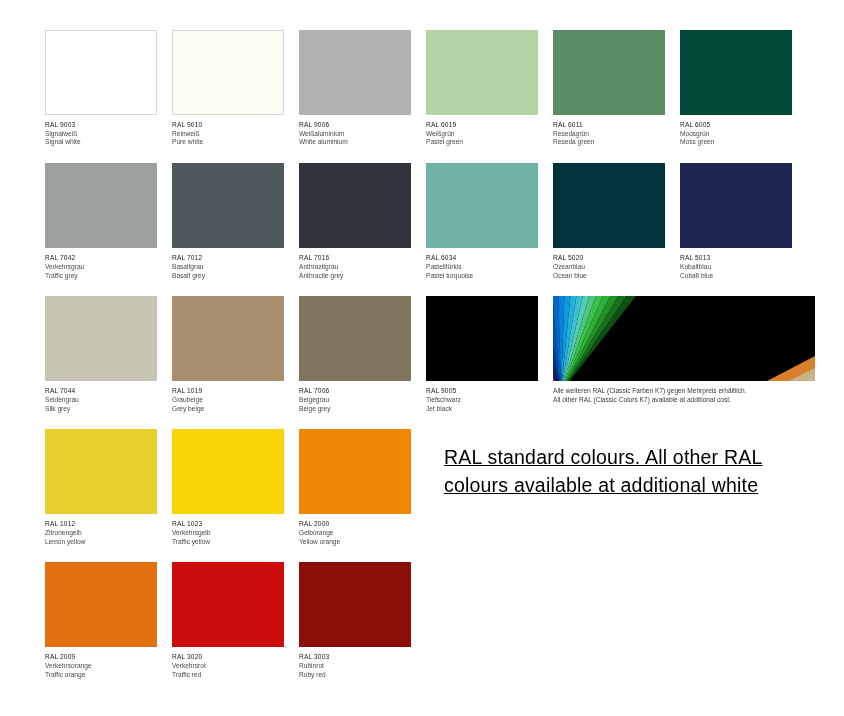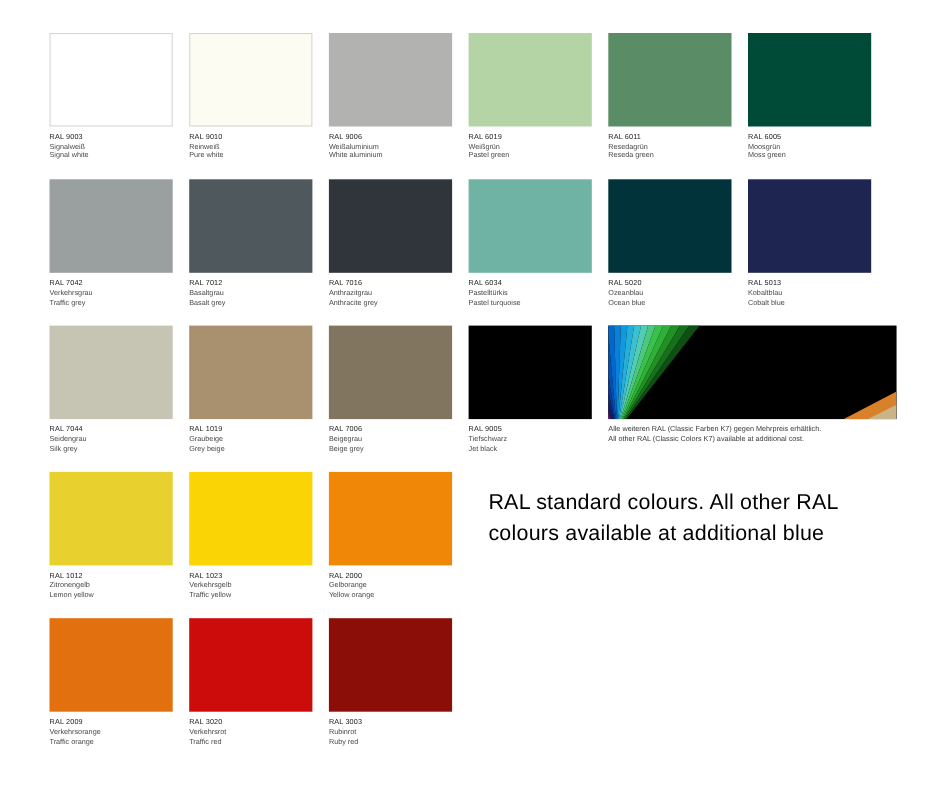--- a/index.html
+++ b/index.html
@@ -107,20 +107,21 @@
   
   .callout {
     position: absolute;
     left: 444px;
     top: 444px;
     width: 380px;
     font-size: 19.5px;
     line-height: 1.42;
     color: #000000;
     letter-spacing: .2px;
+    text-decoration: underline;
   }
   .callout .line { display: block; white-space: nowrap; }
 </style>
 </head>
 <body>
 
 <div id="sheet">
 
   <div class="grid">
       <div class="row">
@@ -354,16 +355,16 @@
             <div class="code">RAL 3003</div>
             <div class="de">Rubinrot</div>
             <div class="en">Ruby red</div>
           </div>
         </div>
       </div>
     </div>
 
   <div class="callout">
     <span class="line">RAL standard colours.  All other RAL</span>
-    <span class="line">colours available at additional blue</span>
+    <span class="line">colours available at additional white</span>
   </div>
 
 </div>
 
 </body></html>

